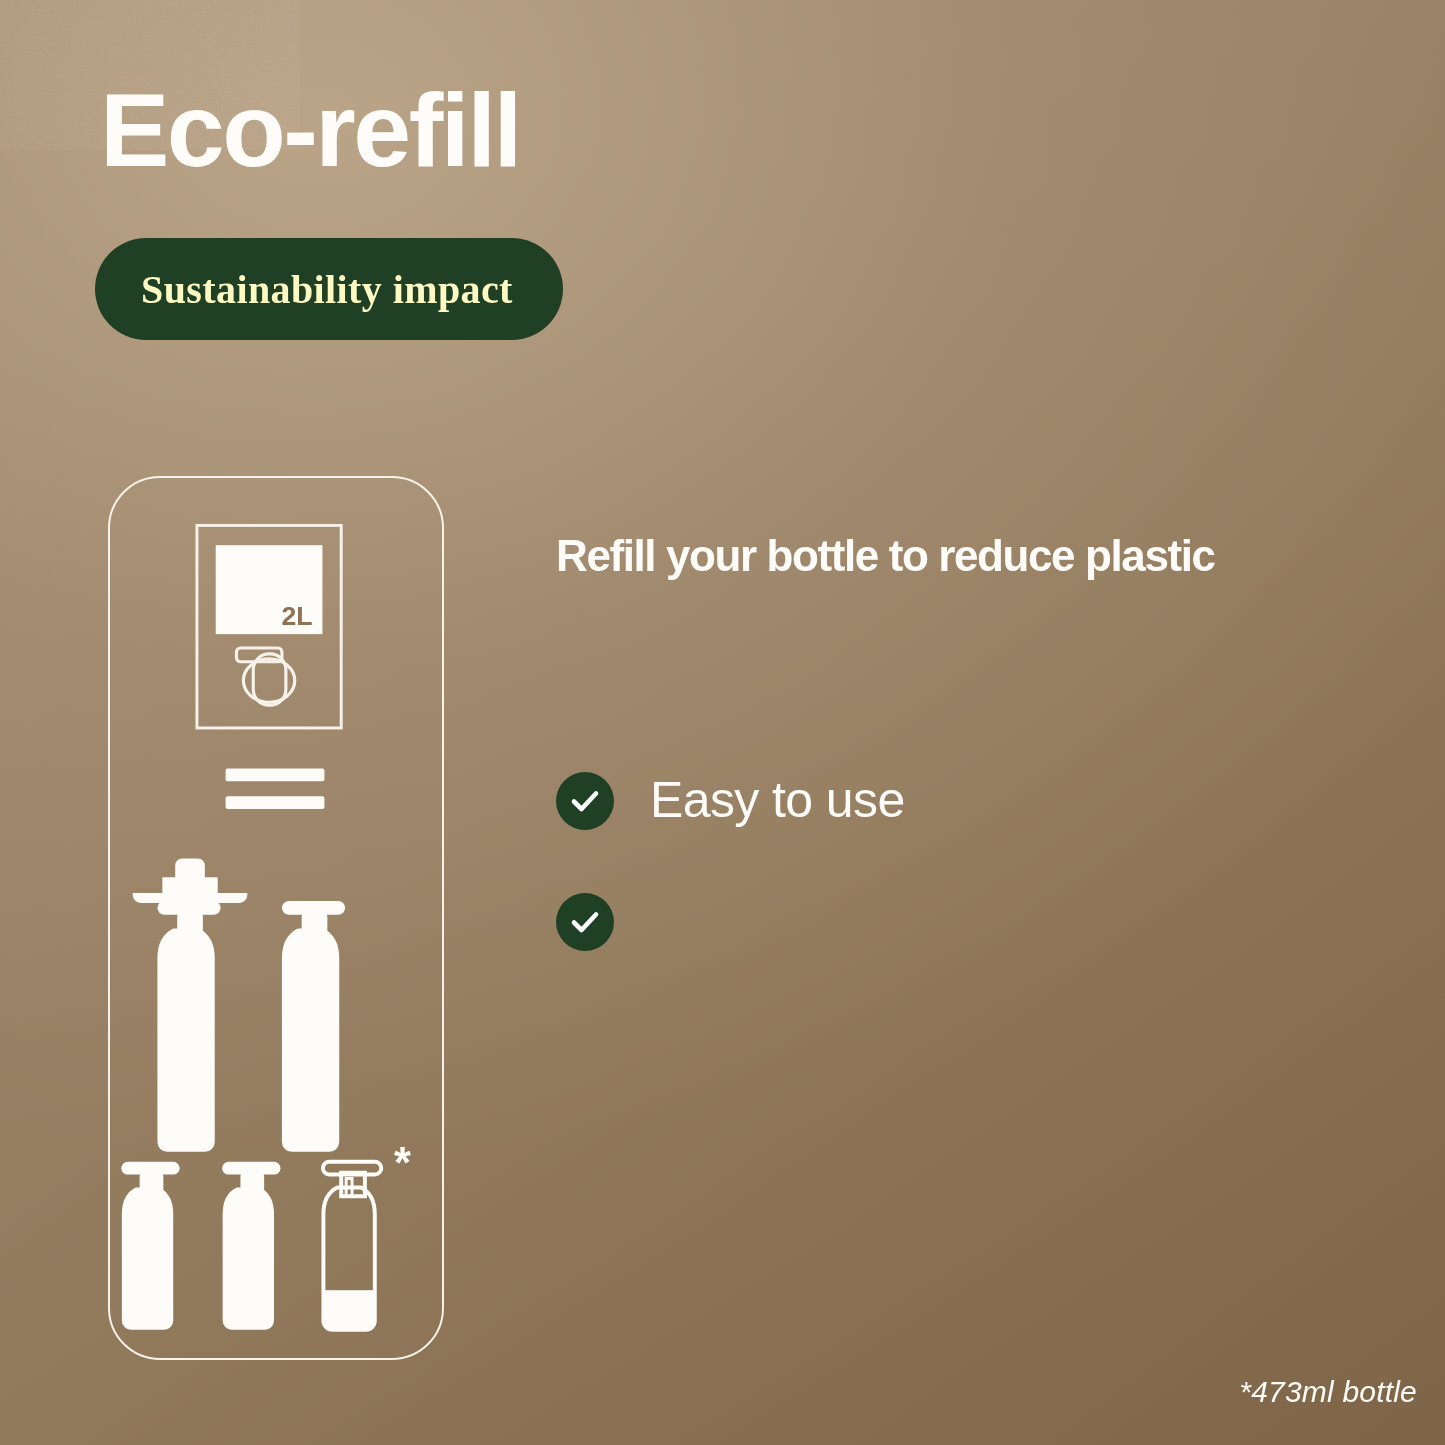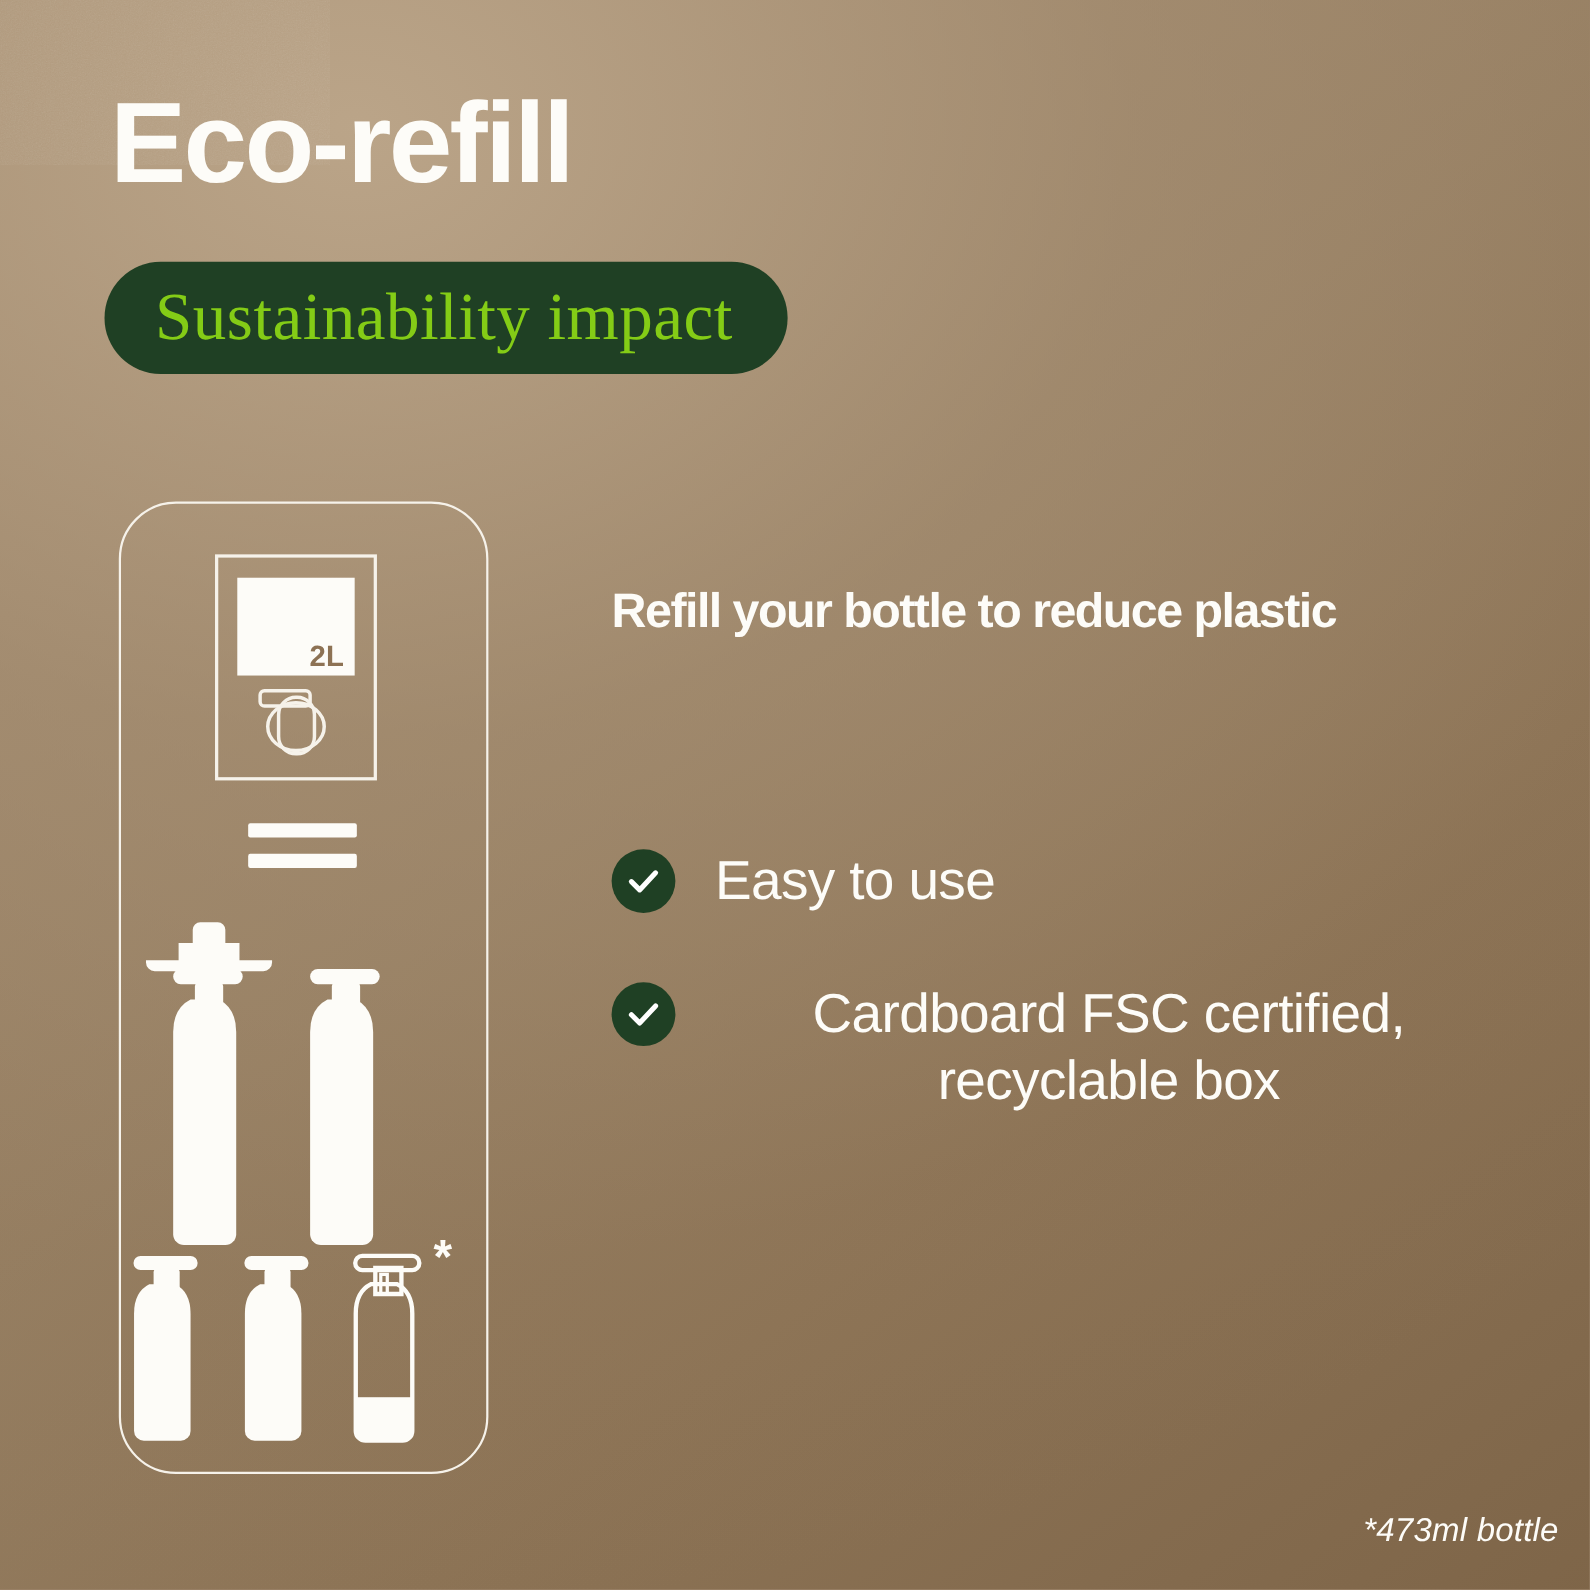--- a/index.html
+++ b/index.html
@@ -52,33 +52,33 @@
     top: 238px;
     height: 102px;
     padding: 0 50px 0 46px;
     display: flex;
     align-items: center;
     background: #1f4024;
     border-radius: 56px;
     box-sizing: border-box;
   }
   .badge-text {
-    color: #84cc16;
+    color: #fef9c3;
     font-family: "Liberation Serif", serif;
-    font-size: 61px;
-    font-weight: 400;
+    font-size: 40px;
+    font-weight: 700;
     letter-spacing: 0.4px;
     white-space: nowrap;
   }
 
   
   .panel {
     position: absolute;
     left: 108px;
-    top: 456px;
+    top: 476px;
     width: 336px;
     height: 884px;
     border: 2.5px solid #f6f2ea;
     border-radius: 52px;
     box-sizing: border-box;
   }
 
   .illus {
     position: absolute;
     inset: 0;
@@ -249,20 +249,19 @@
       <span class="bullet-text">Easy to use</span>
     </div>
 
 
     <div class="bullet">
       <span class="check">
         <svg width="34" height="34" viewBox="0 0 34 34" xmlns="http://www.w3.org/2000/svg">
           <path d="M6 17.5 L13.5 25 L28 9.5" fill="none" stroke="#ffffff" stroke-width="4.6" stroke-linecap="round" stroke-linejoin="round"></path>
         </svg>
       </span>
-      <span class="bullet-text">Cardboard FSC certified, recyclable box</span>
     </div>
 
   </div>
 
   <div class="footnote">*473ml bottle</div>
 
 </div>
 
 </body></html>

